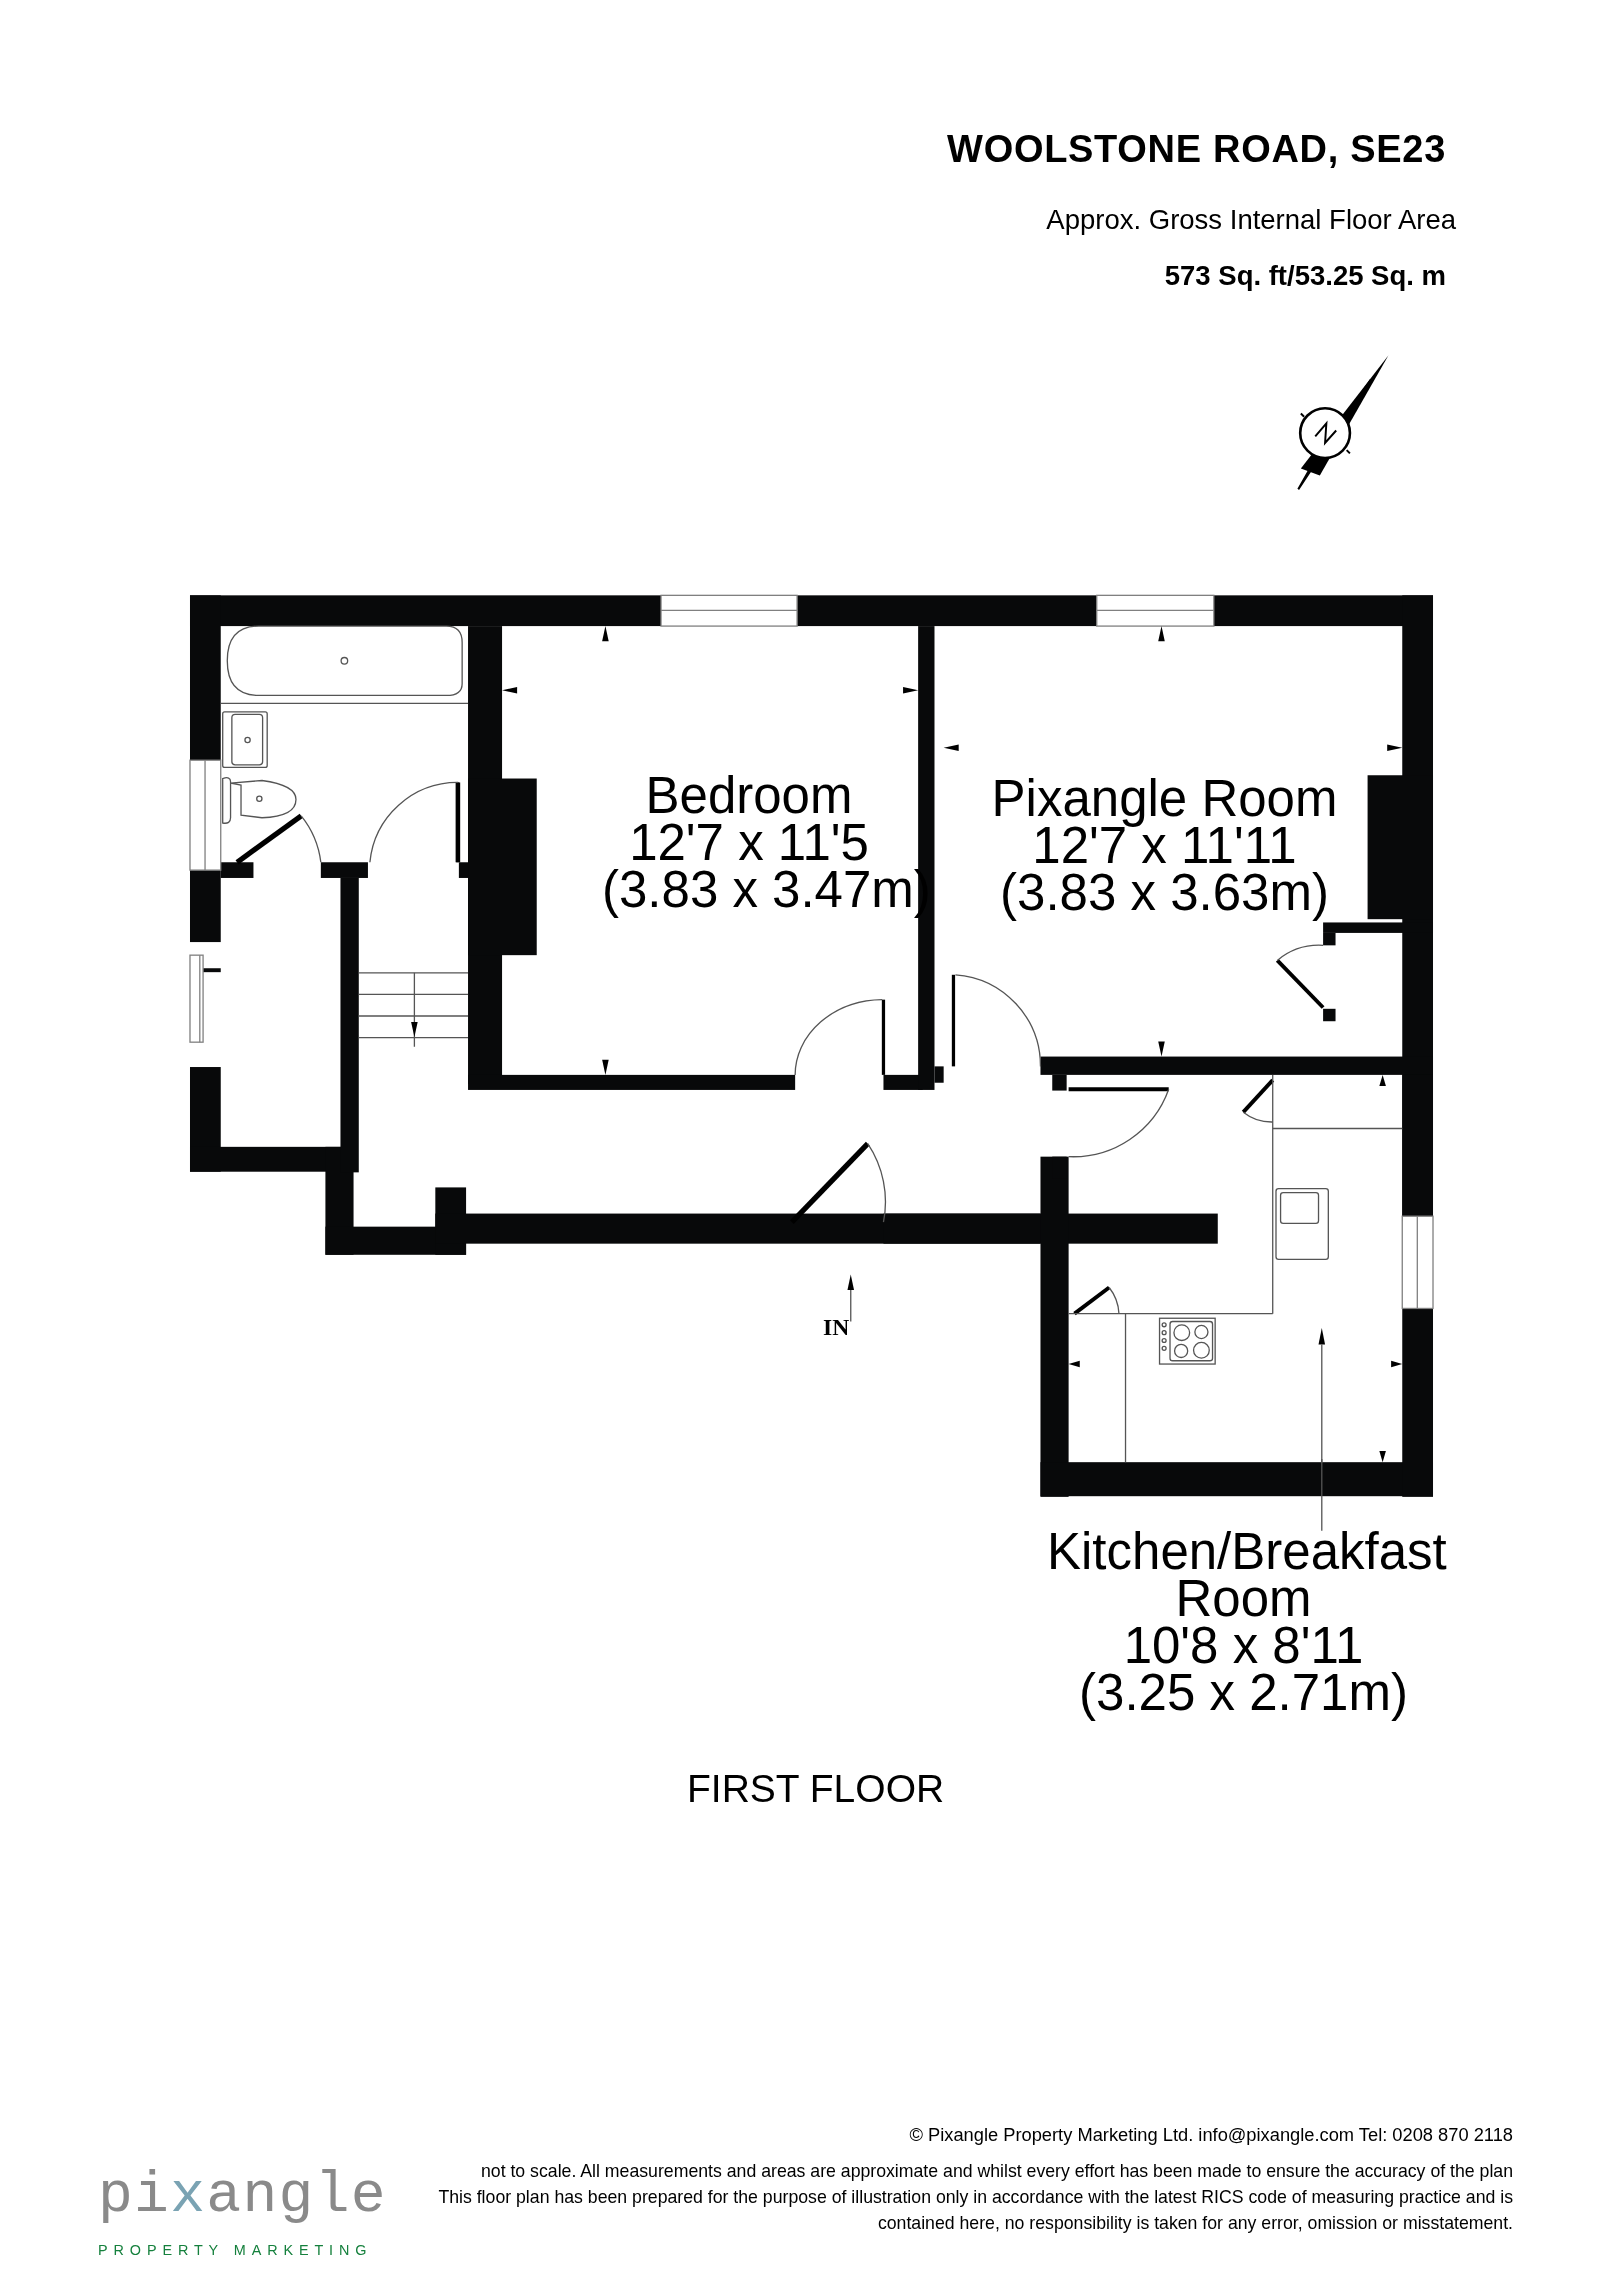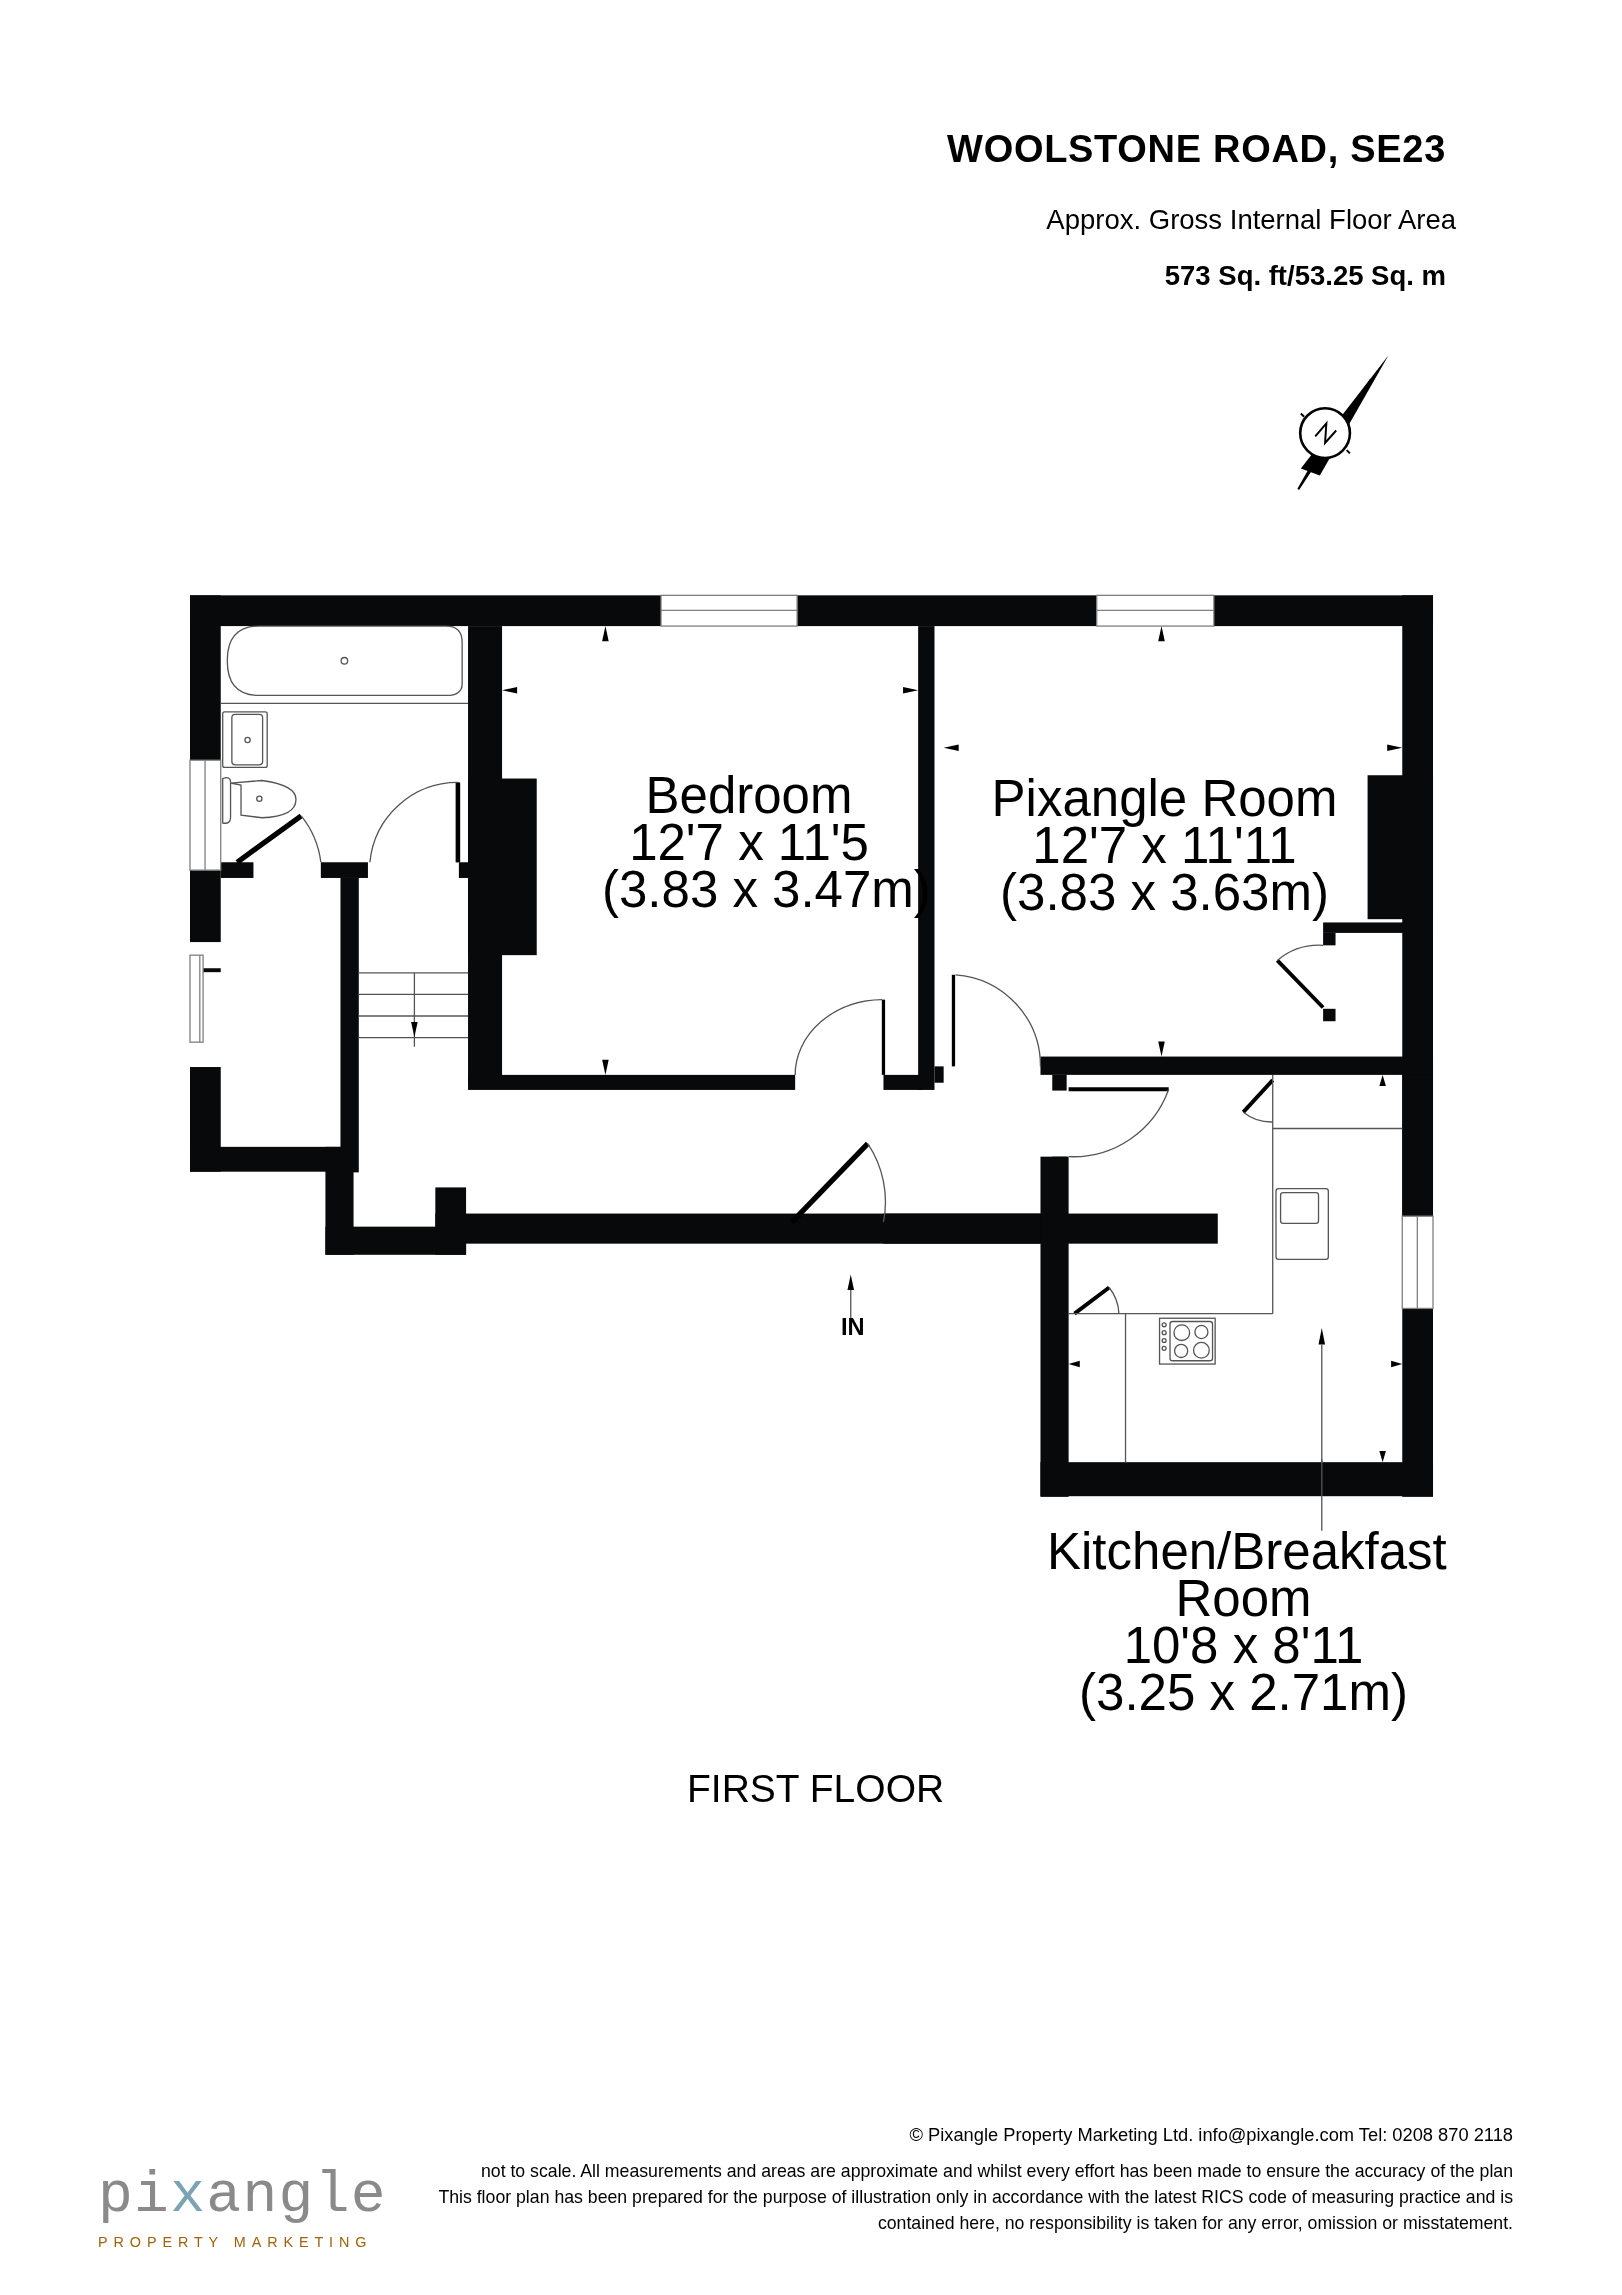--- a/index.html
+++ b/index.html
@@ -6,28 +6,28 @@
   body { width: 1623px; height: 2295px; position: relative; overflow: hidden;
          font-family: "Liberation Sans", "DejaVu Sans", sans-serif; color: #000; }
   .abs { position: absolute; }
   .title { right: 177px; top: 128px; font-size: 38px; font-weight: 700; letter-spacing: 0.7px; text-align: center; white-space: nowrap; }
   .subtitle { right: 167px; top: 204px; font-size: 27.5px; font-weight: 400; text-align: right; white-space: nowrap; }
   .area { right: 177px; top: 260px; font-size: 27.5px; font-weight: 700; text-align: right; white-space: nowrap; }
   svg.plan { position: absolute; left: 0; top: 0; }
   .room-label { position: absolute; text-align: center; font-size: 51px; line-height: 47px; white-space: nowrap; }
   .room-label span { display: block; }
   .floor-label { left: 687px; top: 1767px; font-size: 39px; white-space: nowrap; }
-  .in-label { left: 841px; top: 1314px; font-size: 23.6px; font-weight: 700; }
+  .in-label { left: 823px; top: 1314px; font-size: 23.6px; font-weight: 700; font-family: Liberation Serif, serif; }
   .copyright { right: 110px; top: 2124px; font-size: 18.3px; white-space: nowrap; }
   .disclaimer { right: 110px; top: 2158px; font-size: 17.7px; line-height: 26px; text-align: right; width: 1178px; }
   .disclaimer span { display: block; }
   .logo { left: 98px; top: 2166px; }
   .logo-word { font-family: "Liberation Mono", "DejaVu Sans Mono", monospace; font-size: 58px; color: #8a8a8a; letter-spacing: 1.3px; line-height: 59px; }
   .logo-word .x { color: #7aa3b3; }
-  .logo-sub { font-size: 14.4px; color: #a16207; letter-spacing: 5.9px; margin-top: 9px; white-space: nowrap; }
+  .logo-sub { font-size: 14.4px; color: #15803d; letter-spacing: 5.9px; margin-top: 17px; white-space: nowrap; }
 </style>
 </head>
 <body>
 
 <div class="abs title">WOOLSTONE ROAD, SE23</div>
 <div class="abs subtitle">Approx. Gross Internal Floor Area</div>
 <div class="abs area">573 Sq. ft/53.25 Sq. m</div>
 
 <svg class="plan" width="1623" height="2295" viewBox="0 0 2480 3508" xmlns="http://www.w3.org/2000/svg">
 

